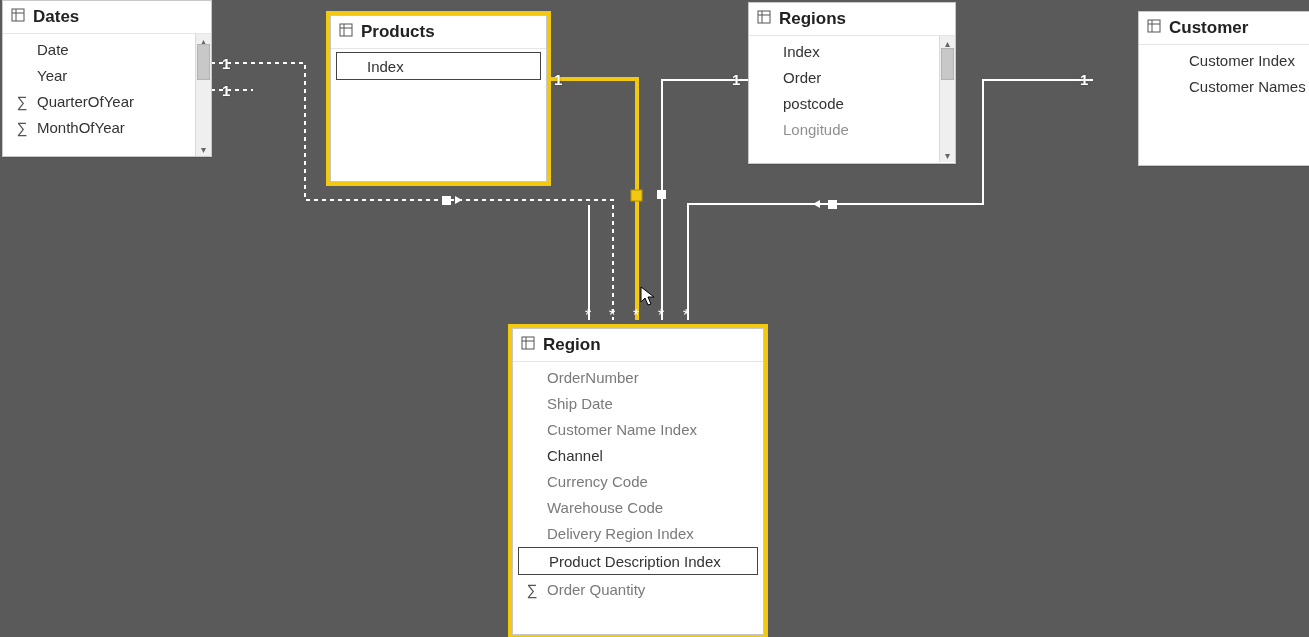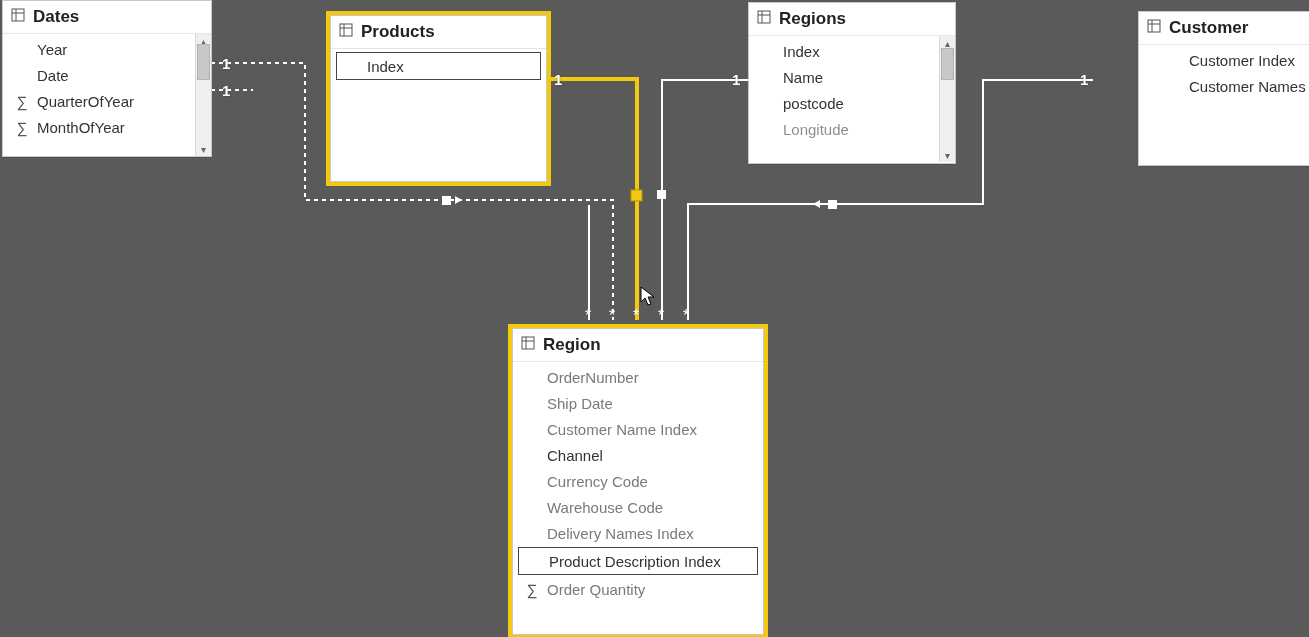--- a/index.html
+++ b/index.html
@@ -184,25 +184,25 @@
             <line x1="1" y1="5" x2="13" y2="5" stroke="#555"></line>
             <line x1="5" y1="1" x2="5" y2="13" stroke="#555"></line>
           </svg>
     </span>
     <span>Dates</span>
   </div>
   <div class="table-body" style="height:122px;">
     <ul class="field-list">
       <li class="field-row">
             <span class="icon-slot"></span>
+            <span>Date</span>
+          </li>
+      <li class="field-row">
+            <span class="icon-slot"></span>
             <span>Year</span>
-          </li>
-      <li class="field-row">
-            <span class="icon-slot"></span>
-            <span>Date</span>
           </li>
       <li class="field-row">
             <span class="icon-slot">∑</span>
             <span>QuarterOfYear</span>
           </li>
       <li class="field-row">
             <span class="icon-slot">∑</span>
             <span>MonthOfYear</span>
           </li>
       <li class="field-row" style="opacity:.4;margin-top:44px;">
@@ -251,21 +251,21 @@
     <span>Regions</span>
   </div>
   <div class="table-body" style="height:126px;">
     <ul class="field-list">
       <li class="field-row">
             <span class="icon-slot"></span>
             <span>Index</span>
           </li>
       <li class="field-row">
             <span class="icon-slot"></span>
-            <span>Name</span>
+            <span>Order</span>
           </li>
       <li class="field-row">
             <span class="icon-slot"></span>
             <span>postcode</span>
           </li>
       <li class="field-row" style="opacity:.55;">
             <span class="icon-slot"></span>
             <span>Longitude</span>
           </li>
     </ul>
@@ -334,21 +334,21 @@
       <li class="field-row dim">
             <span class="icon-slot"></span>
             <span>Currency Code</span>
           </li>
       <li class="field-row dim">
             <span class="icon-slot"></span>
             <span>Warehouse Code</span>
           </li>
       <li class="field-row dim">
             <span class="icon-slot"></span>
-            <span>Delivery Names Index</span>
+            <span>Delivery Region Index</span>
           </li>
       <li class="field-row highlight">
             <span class="icon-slot"></span>
             <span>Product Description Index</span>
           </li>
       <li class="field-row dim">
             <span class="icon-slot">∑</span>
             <span>Order Quantity</span>
           </li>
     </ul>

